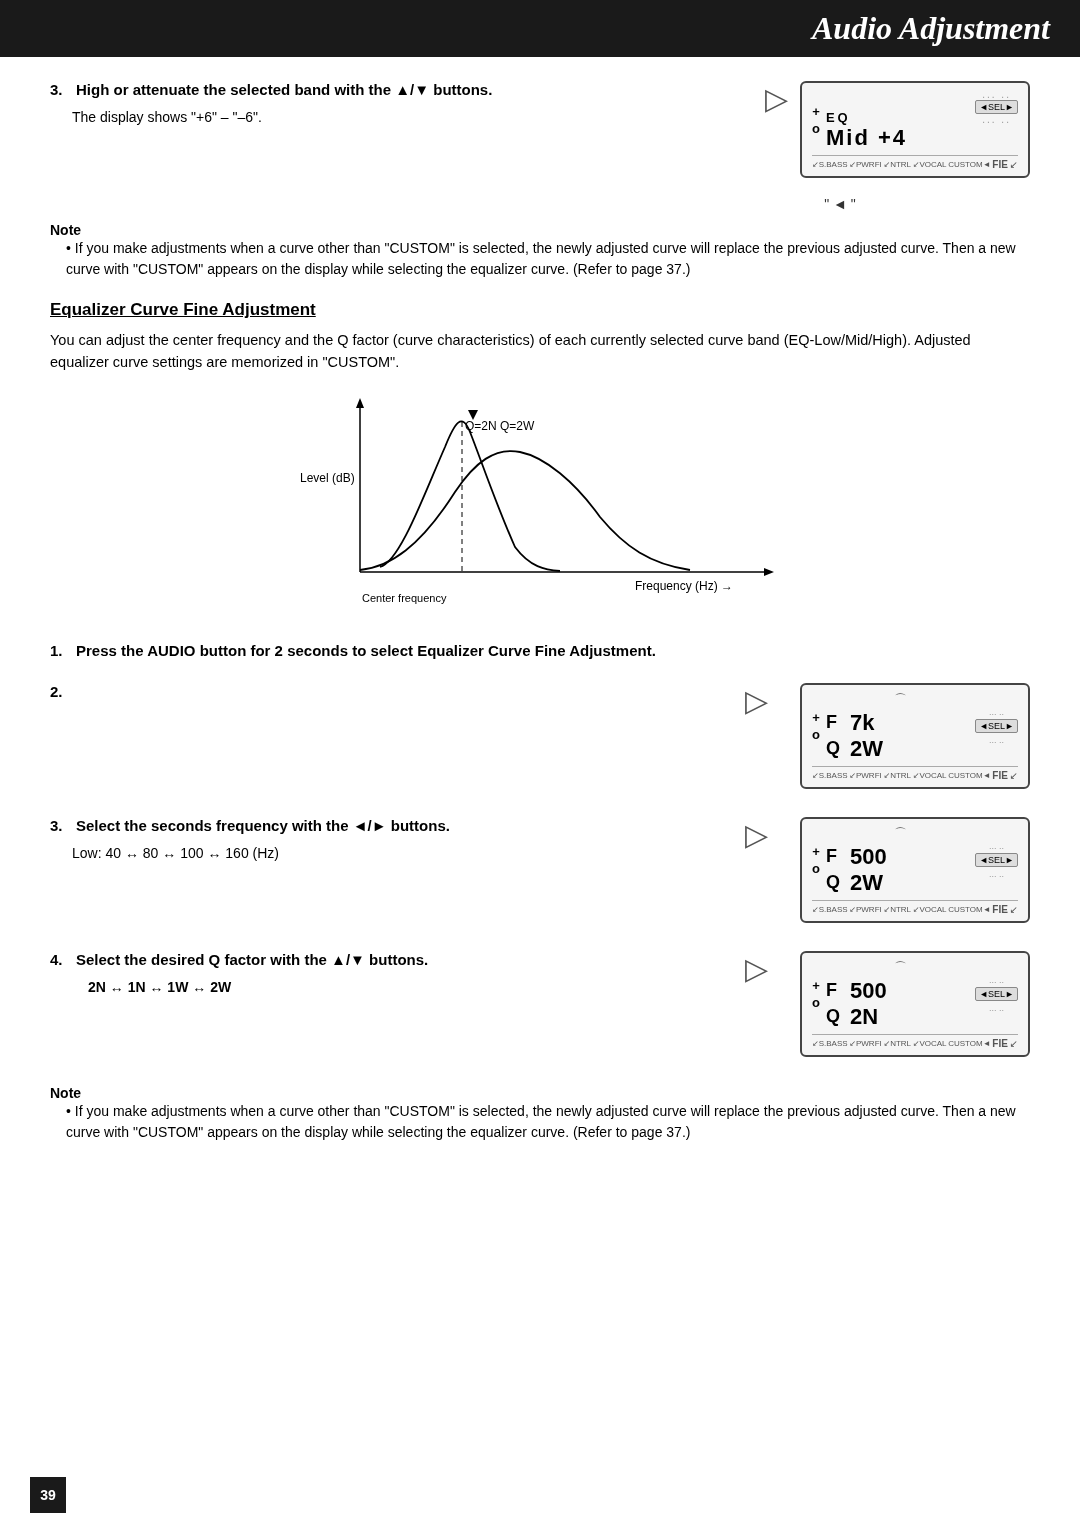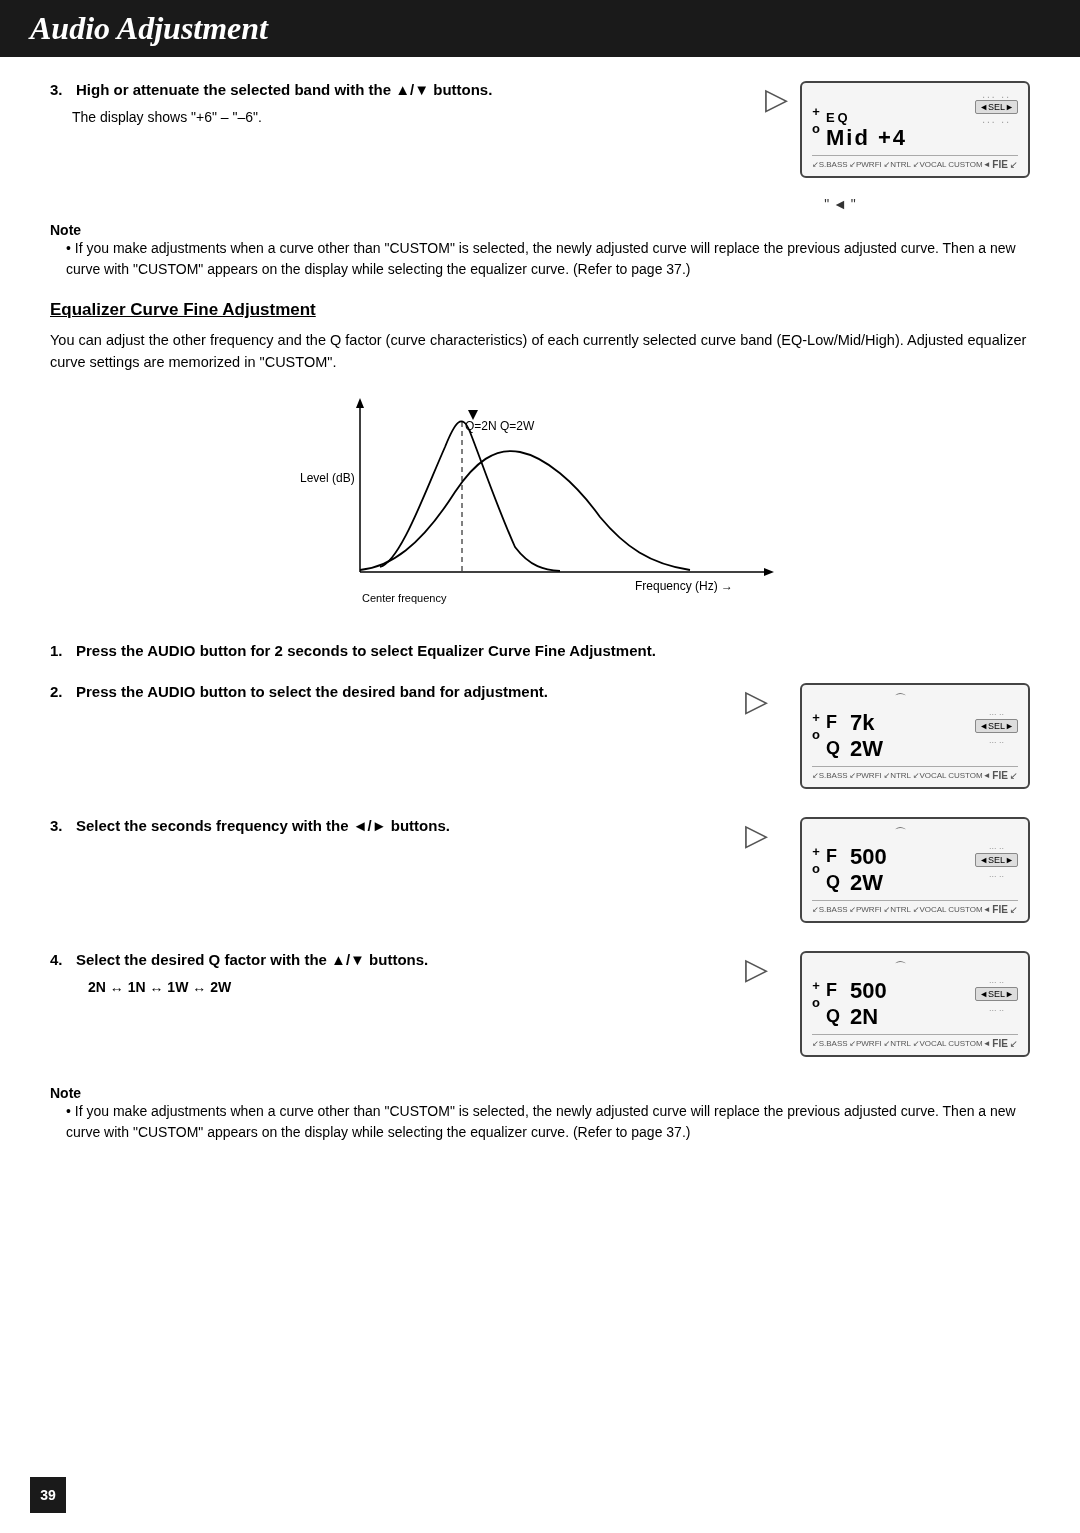--- a/index.html
+++ b/index.html
@@ -16,20 +16,21 @@
       background: #1a1a1a;
       padding: 10px 30px 10px 30px;
       margin-bottom: 24px;
     }
     .page-header h1 {
       font-style: italic;
       font-size: 32px;
       font-weight: bold;
       color: #ffffff;
       font-family: Georgia, serif;
+      text-align: right;
     }
 
     .content {
       padding: 0 50px 30px 50px;
     }
 
     
     .eq-display {
       border: 2px solid #444;
       border-radius: 6px;
@@ -306,21 +307,21 @@
     <div class="note-title">Note</div>
     <div class="note-body">
       <ul>
         <li style="font-size:14px;line-height:1.5;">If you make adjustments when a curve other than "CUSTOM" is selected, the newly adjusted curve will replace the previous adjusted curve. Then a new curve with "CUSTOM" appears on the display while selecting the equalizer curve. (Refer to page 37.)</li>
       </ul>
     </div>
   </div>
 
   <div class="section-heading">Equalizer Curve Fine Adjustment</div>
 
-  <div class="body-para">You can adjust the other frequency and the Q factor (curve characteristics) of each currently selected curve band (EQ-Low/Mid/High). Adjusted equalizer curve settings are memorized in "CUSTOM".</div>
+  <div class="body-para">You can adjust the center frequency and the Q factor (curve characteristics) of each currently selected curve band (EQ-Low/Mid/High). Adjusted equalizer curve settings are memorized in "CUSTOM".</div>
 
   <div class="eq-diagram">
     <svg width="520" height="220" viewBox="0 0 520 220">
 
       <line x1="80" y1="10" x2="80" y2="180" stroke="#000" stroke-width="1.5"></line>
 
       <polygon points="80,6 76,16 84,16" fill="#000"></polygon>
 
       <line x1="80" y1="180" x2="490" y2="180" stroke="#000" stroke-width="1.5"></line>
 
@@ -347,21 +348,20 @@
     <div class="step-inner">
       <span class="step-prefix">1.</span>
       <strong class="step-heading-bold">Press the AUDIO button for 2 seconds to select Equalizer Curve Fine Adjustment.</strong>
     </div>
   </div>
 
   <div class="step-with-display" style="margin-bottom:28px;">
     <div class="step-left">
       <div class="step-inner">
         <span class="step-prefix">2.</span>
-        <strong class="step-heading-bold">Press the AUDIO button to select the desired band for adjustment.</strong>
       </div>
     </div>
     <div class="arrow-right">▷</div>
 
     <div class="fq-display">
       <div class="fq-top">
         <div class="fq-left">
           <span style="font-size:13px;font-weight:bold;">+</span>
           <span style="font-size:13px;font-weight:bold;">o</span>
         </div>
@@ -397,20 +397,21 @@
       </div>
     </div>
   </div>
 
   <div class="step-with-display" style="margin-bottom:28px;">
     <div class="step-left">
       <div class="step-inner">
         <span class="step-prefix">3.</span>
         <strong class="step-heading-bold">Select the seconds frequency with the ◄/► buttons.</strong>
       </div>
+      <div class="step-detail" style="margin-left:22px;">Low:  40 ↔ 80 ↔ 100 ↔ 160 (Hz)</div>
     </div>
     <div class="arrow-right">▷</div>
 
     <div class="fq-display">
       <div class="fq-top">
         <div class="fq-left">
           <span style="font-size:13px;font-weight:bold;">+</span>
           <span style="font-size:13px;font-weight:bold;">o</span>
         </div>
         <div style="display:flex;flex-direction:column;flex:1;margin-left:6px;">

